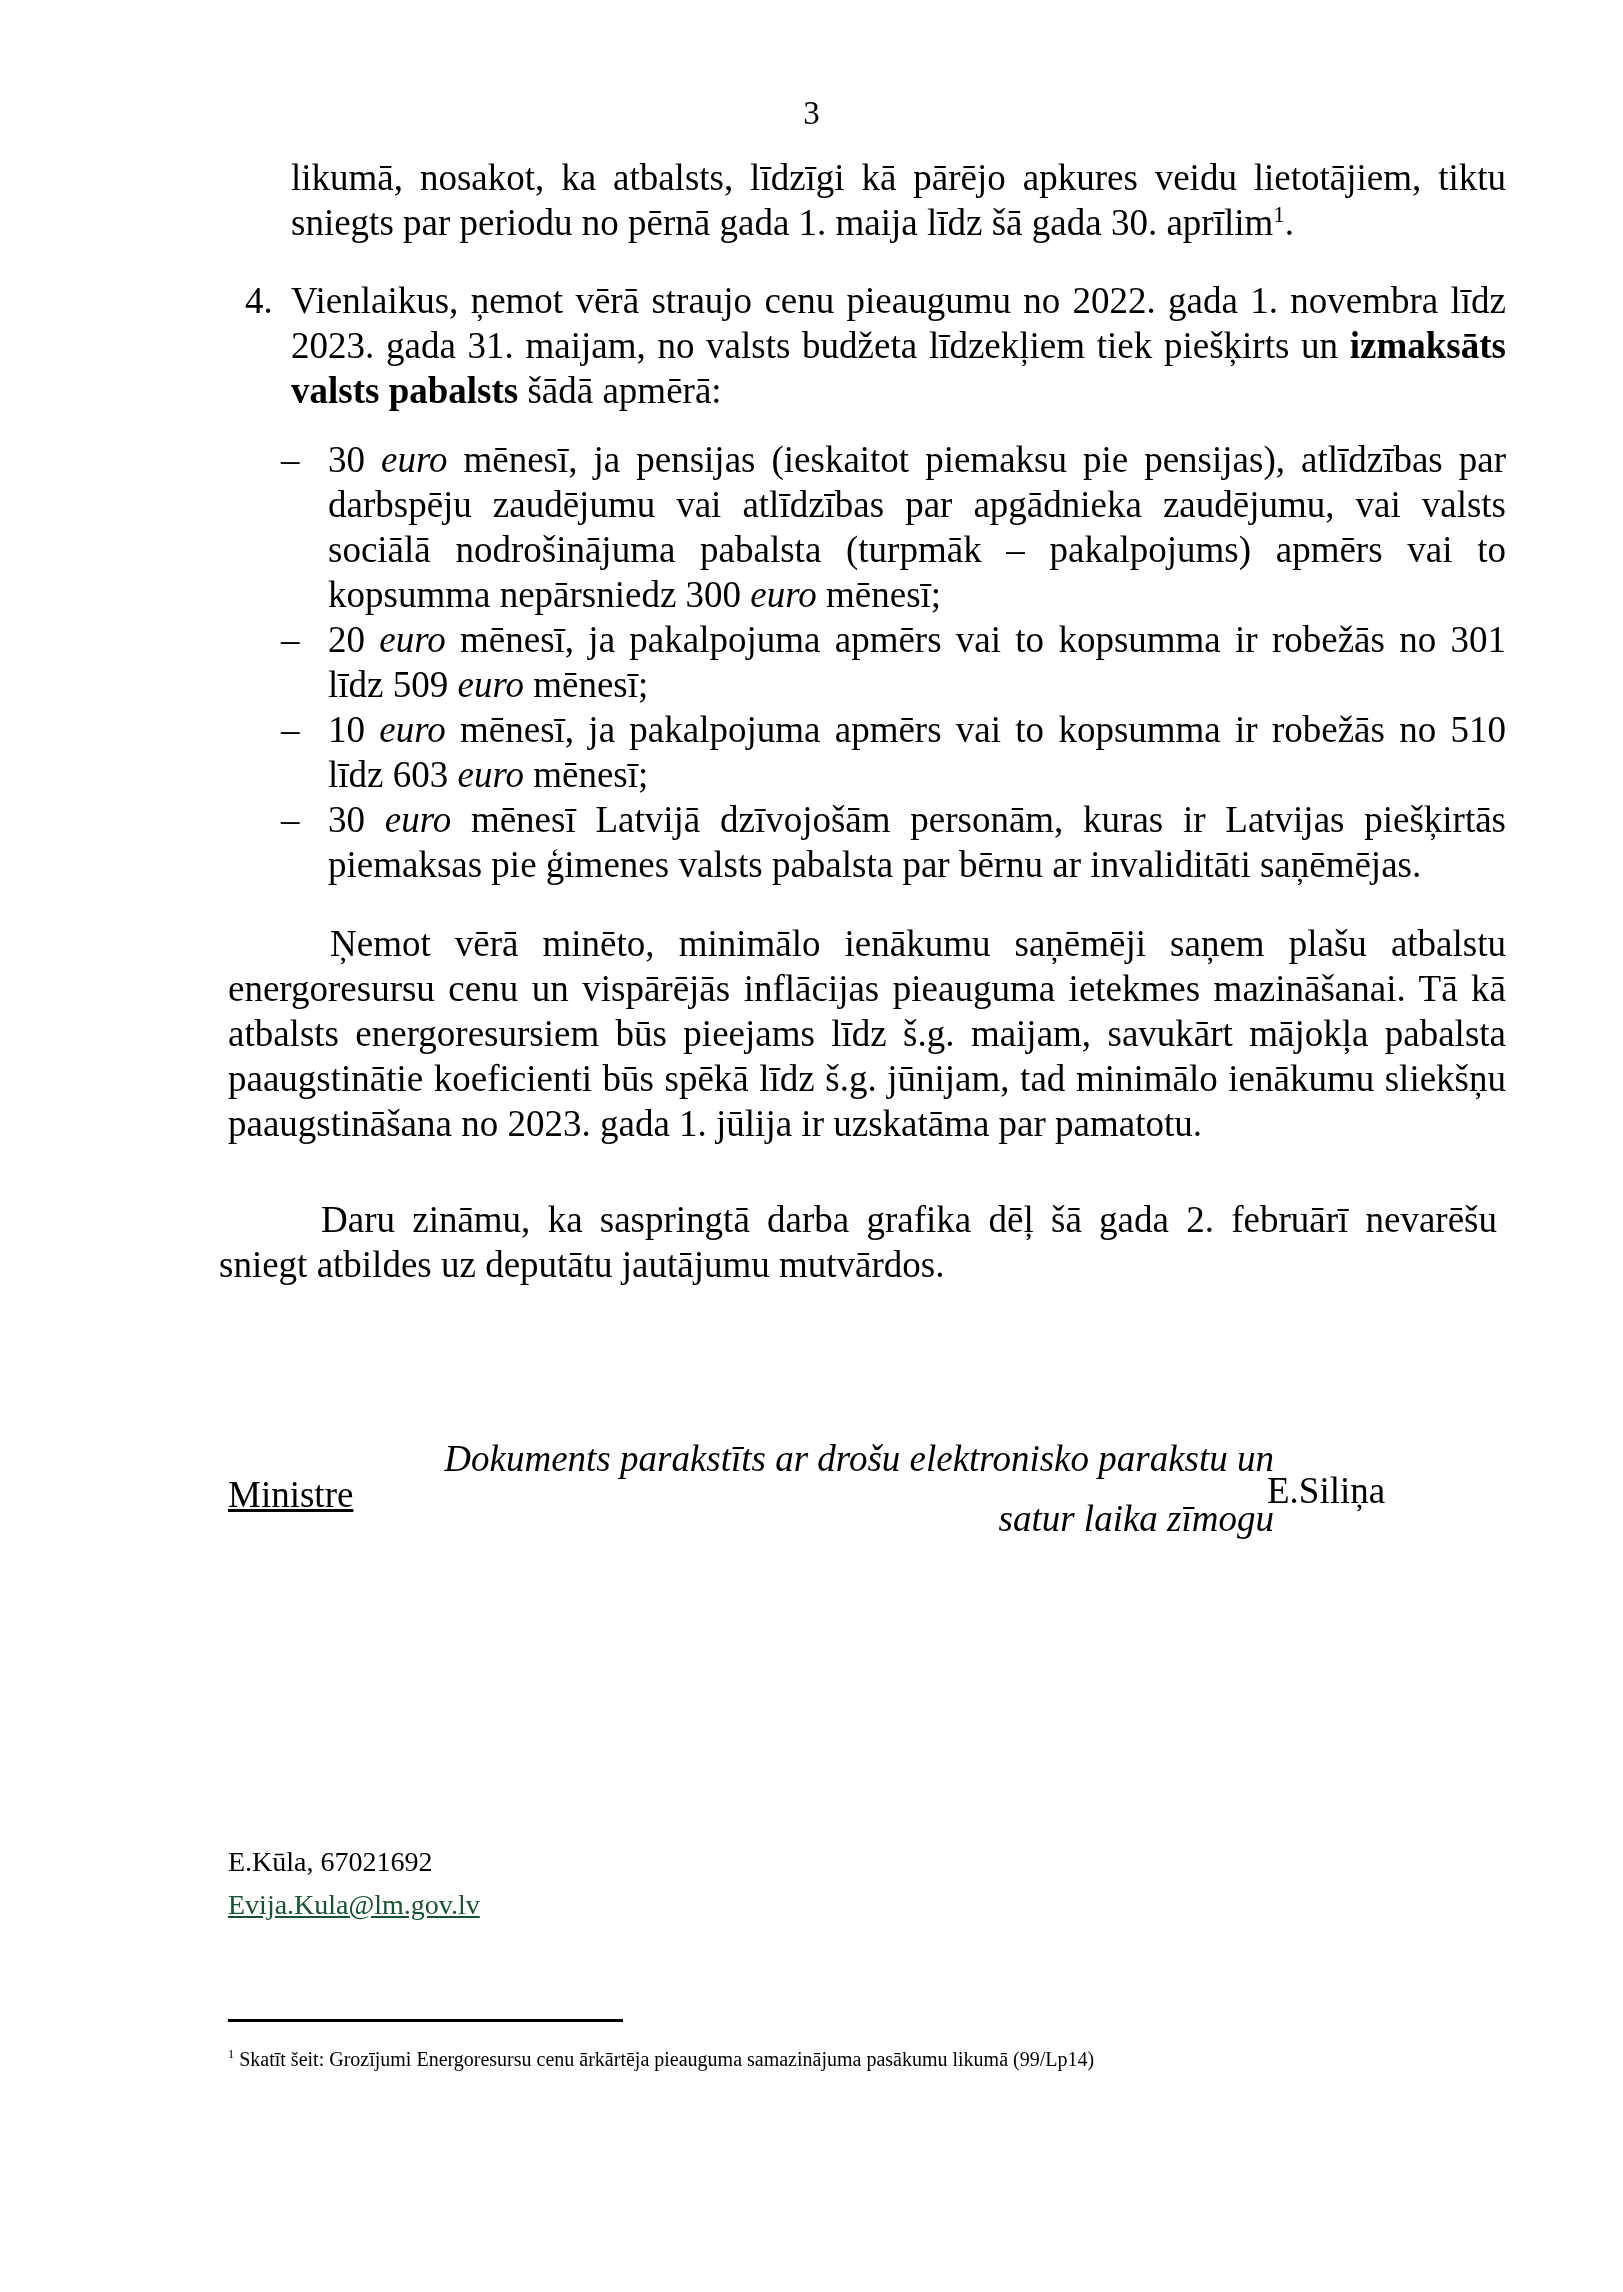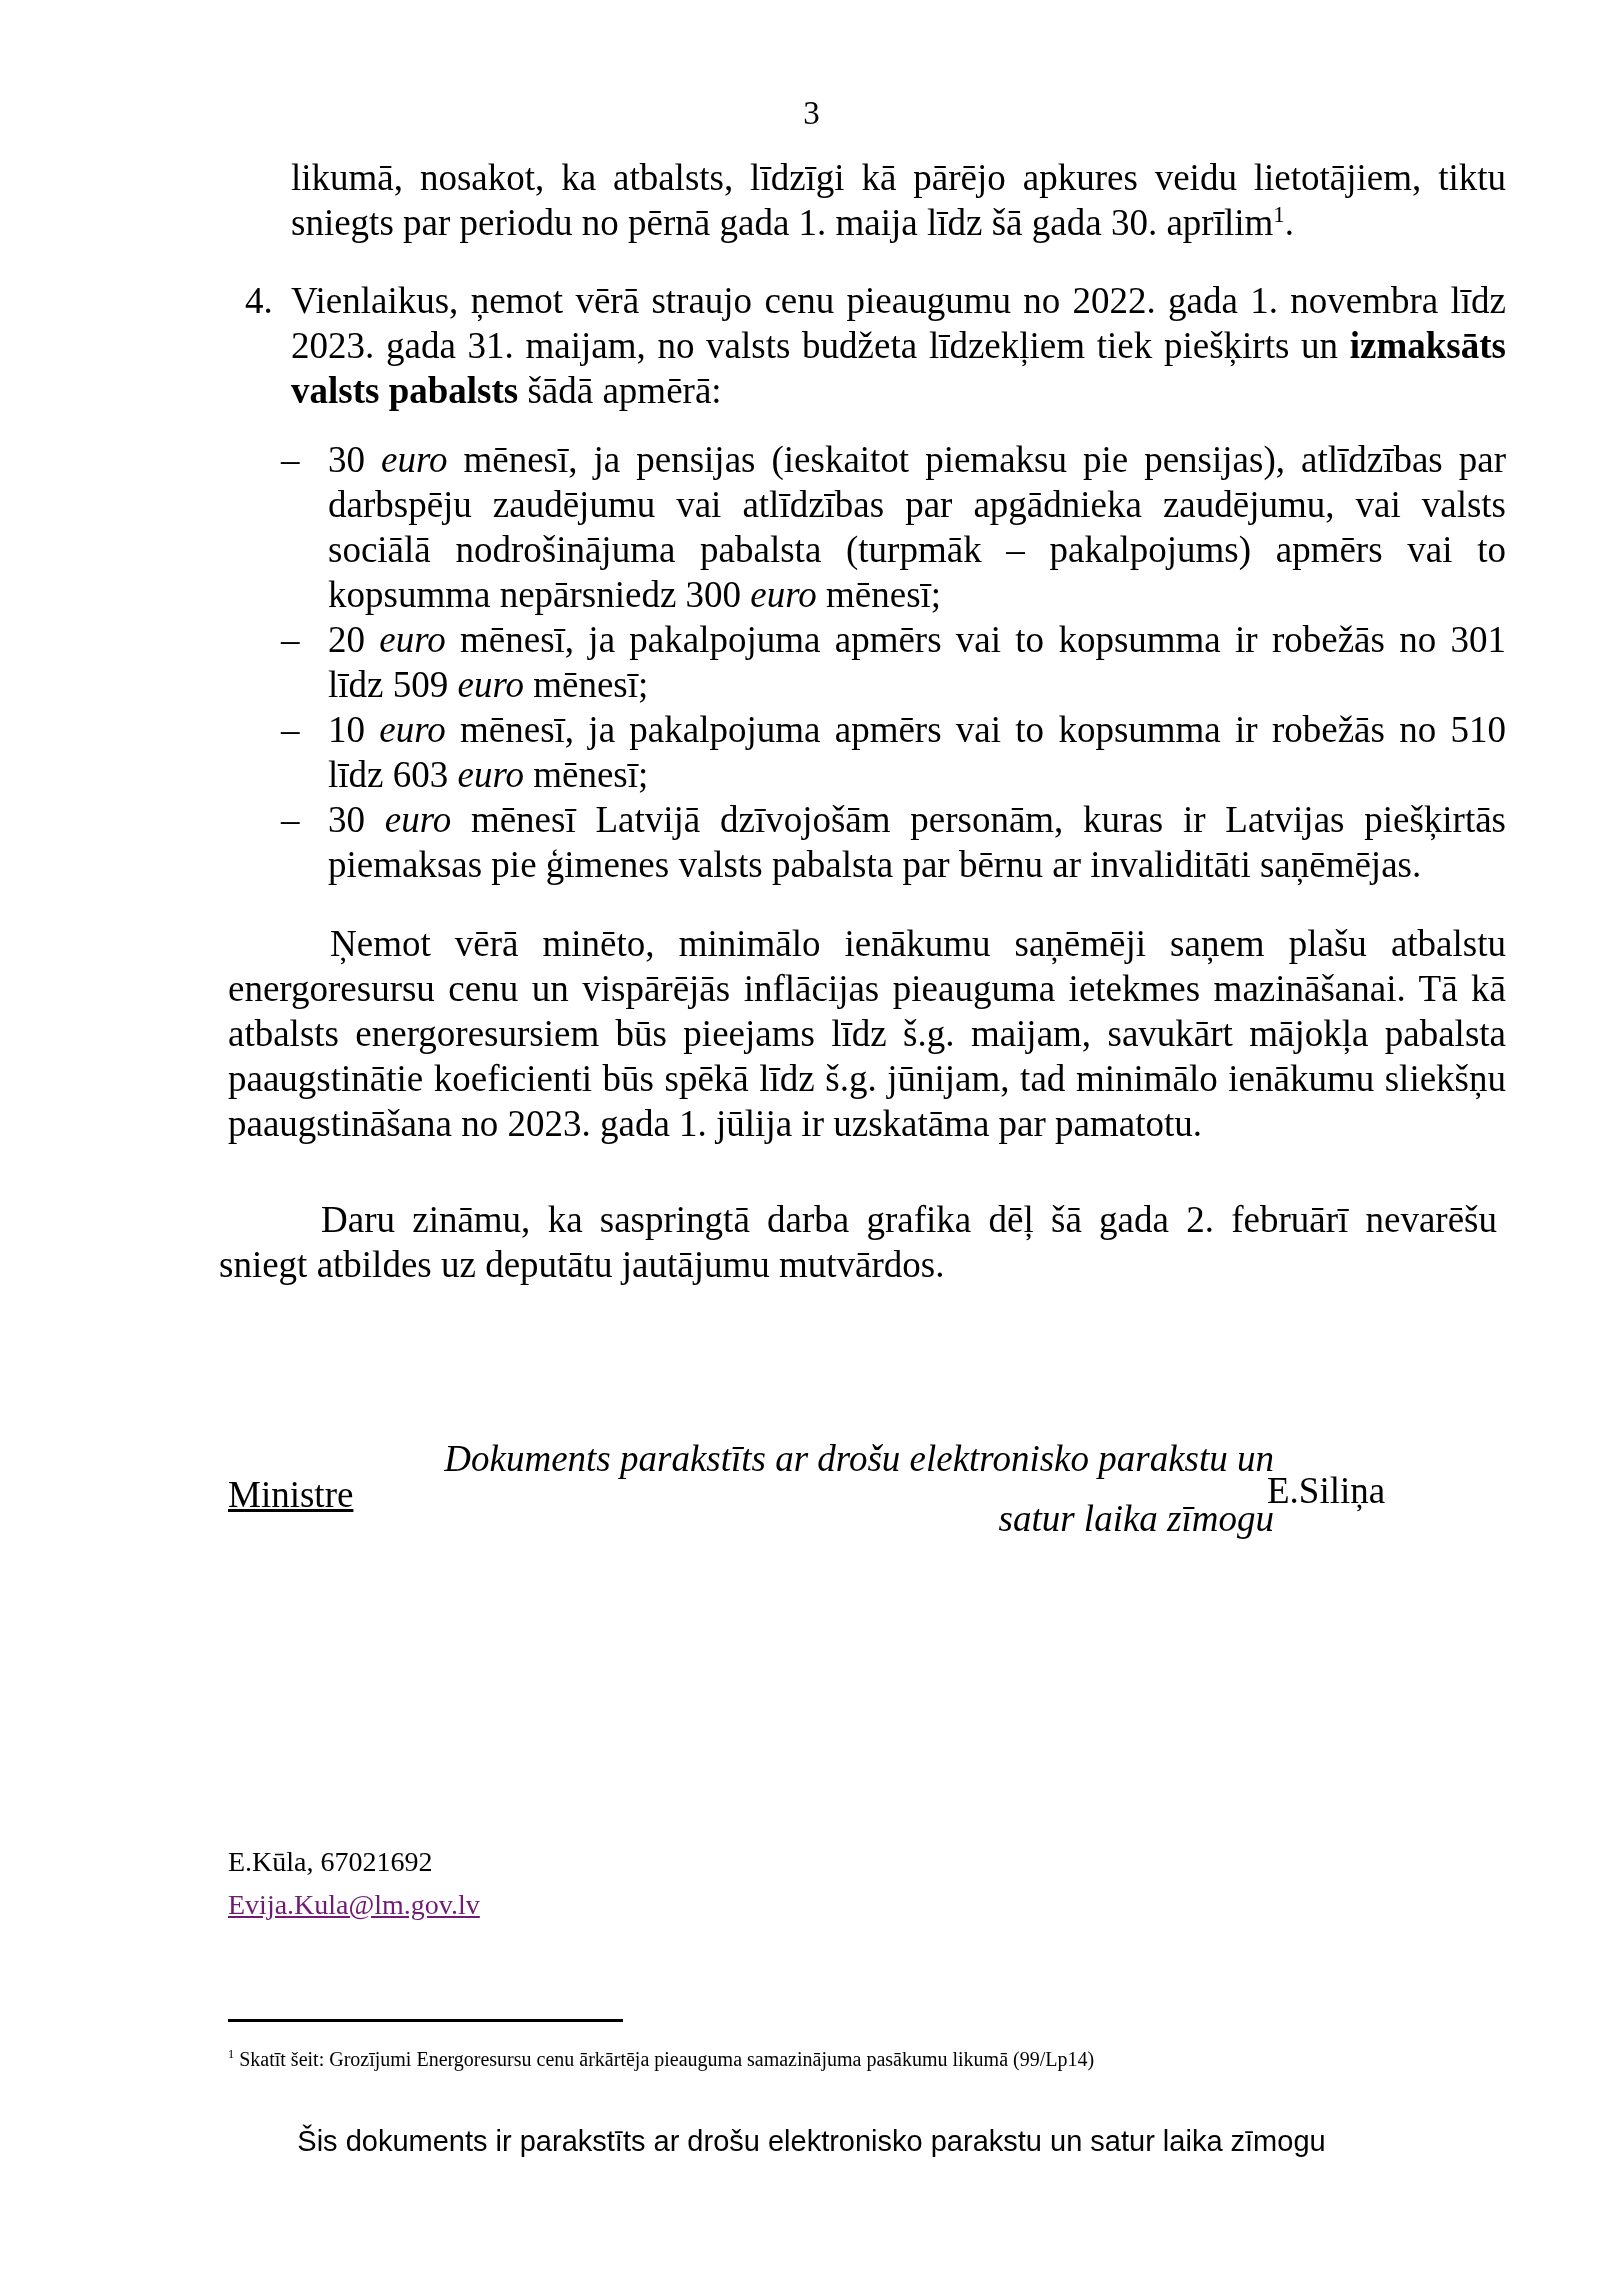--- a/index.html
+++ b/index.html
@@ -101,24 +101,23 @@
 
   <p class="para p3">Daru zināmu, ka saspringtā darba grafika dēļ šā gada 2. februārī nevarēšu sniegt atbildes uz deputātu jautājumu mutvārdos.</p>
 
   <div class="sig-left">Ministre</div>
   <div class="sig-center">Dokuments parakstīts ar drošu elektronisko parakstu un satur laika zīmogu</div>
   <div class="sig-right">E.Siliņa</div>
 
   <div class="contact">
     <div>E.Kūla, 67021692</div>
     <div>
-      <a href="#" style="color: #701a75;">Evija.Kula@lm.gov.lv</a>
+      <a href="#" style="color: #14532d;">Evija.Kula@lm.gov.lv</a>
     </div>
   </div>
 
   <div class="footnote-rule"></div>
 
   <div class="footnote"><sup>1</sup><span> Skatīt šeit: Grozījumi Energoresursu cenu ārkārtēja pieauguma samazinājuma pasākumu likumā (99/Lp14)</span></div>
 
-  <div class="footer-note">Šis dokuments ir parakstīts ar drošu elektronisko parakstu un satur laika zīmogu</div>
 
 </div>
 
 
 </body></html>

